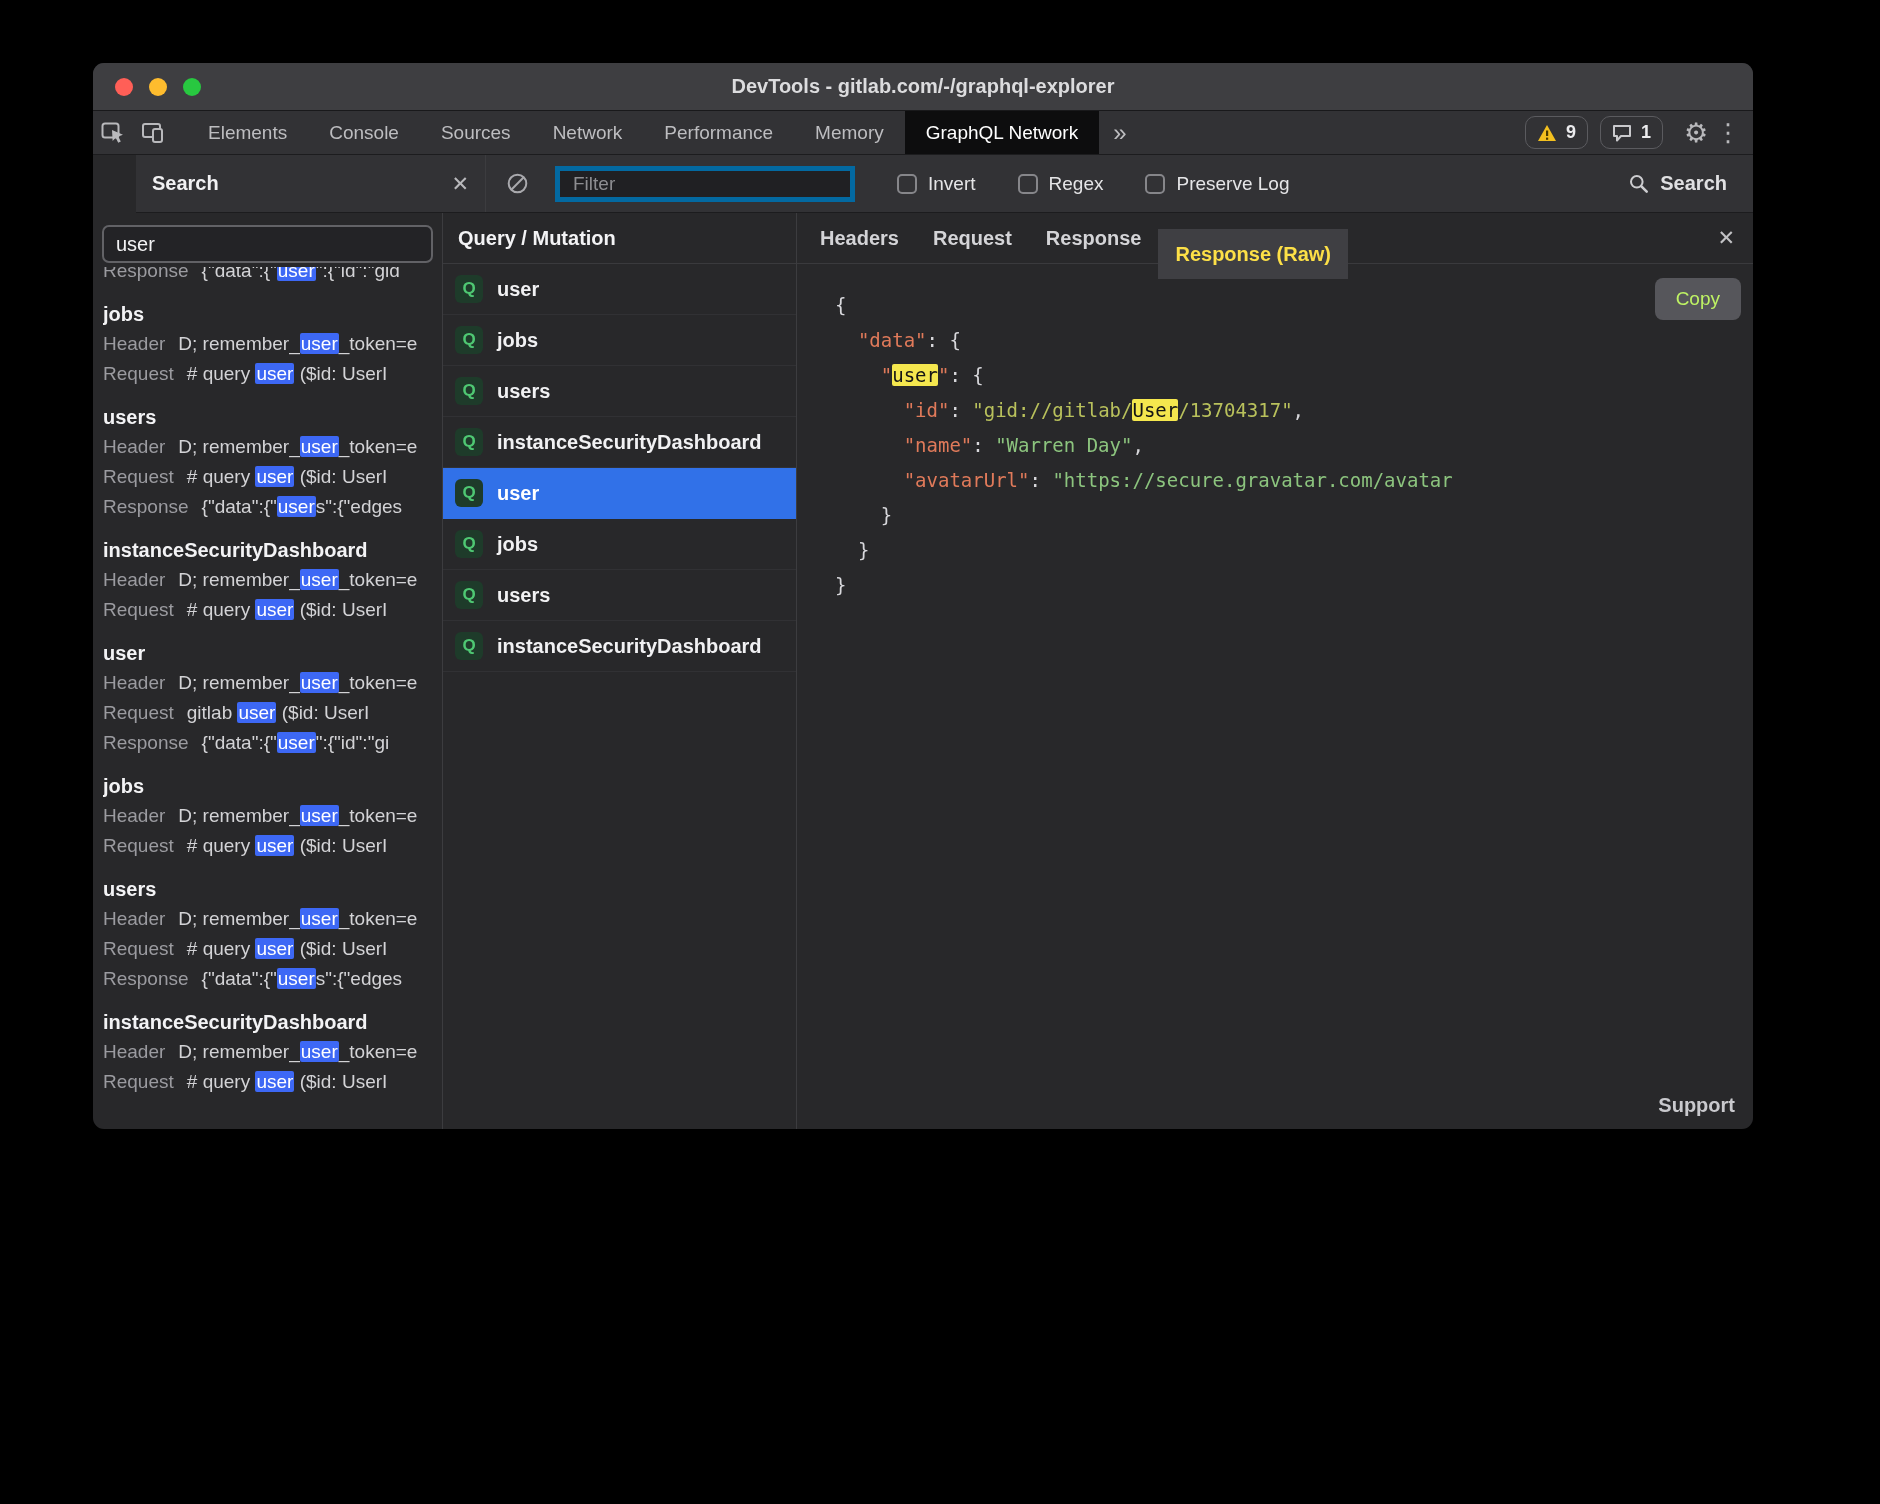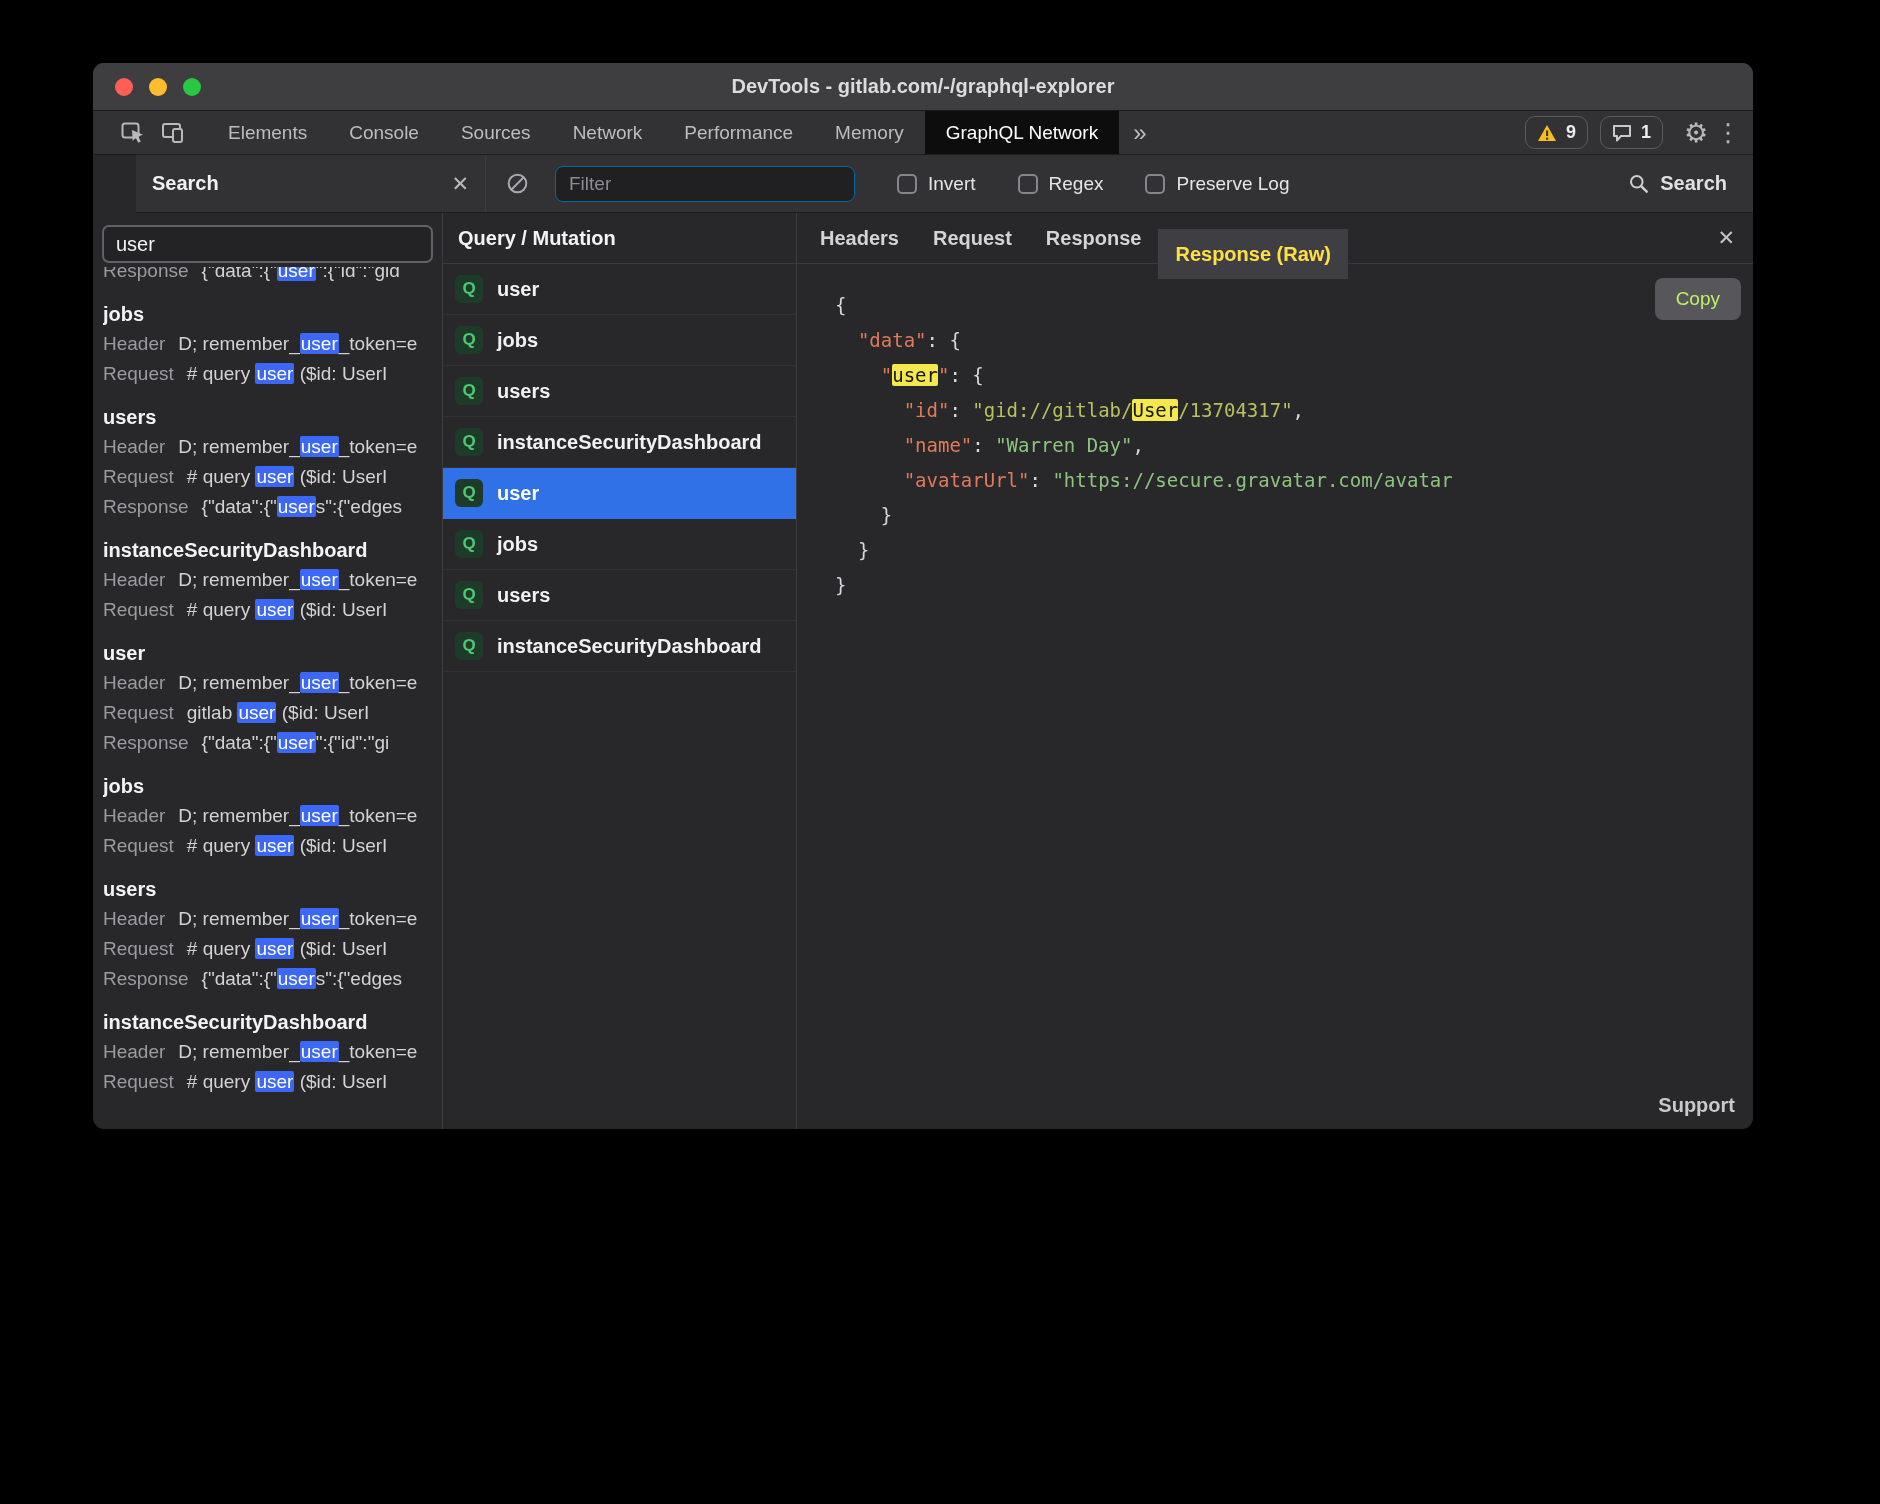--- a/index.html
+++ b/index.html
@@ -18,21 +18,21 @@
     height:48px;flex:0 0 48px;background:#3e3e41;border-bottom:1px solid #19191b;
     display:flex;align-items:center;position:relative;box-sizing:border-box;
   }
   .traffic{position:absolute;left:22px;top:0;height:100%;display:flex;align-items:center;gap:16px;}
   .tl{width:18px;height:18px;border-radius:50%;display:inline-block;}
   .tl.red{background:#ff5f57;} .tl.yellow{background:#febc2e;} .tl.green{background:#28c840;}
   .win-title{flex:1;text-align:center;color:#dcdcde;font-weight:bold;font-size:20px;}
   
   .tabbar{
     height:44px;flex:0 0 44px;background:#323235;border-bottom:1px solid #1c1c1e;
-    display:flex;align-items:center;box-sizing:border-box;padding:0 10px 0 20px;
+    display:flex;align-items:center;box-sizing:border-box;padding:0 10px 0 0;
   }
   .icon-btn{display:flex;align-items:center;justify-content:center;width:40px;height:100%;color:#b9b9bc;cursor:default;}
   .tabs{display:flex;height:100%;margin-left:14px;}
   .tab{padding:0 21px;height:100%;display:flex;align-items:center;font-size:19px;color:#bdbdc0;white-space:nowrap;}
   .tab.active{background:#0d0d0e;color:#ffffff;}
   .chevron{color:#bdbdc0;font-size:24px;padding:0 14px;}
   .spacer{flex:1;}
   .badge{
     display:flex;align-items:center;gap:9px;border:1px solid #5b5b5f;border-radius:10px;
     padding:5px 11px;margin-left:12px;color:#ececee;font-size:18px;font-weight:600;
@@ -45,21 +45,21 @@
     display:flex;box-sizing:border-box;margin-left:43px;
   }
   .toolbar-left{
     width:350px;flex:0 0 350px;box-sizing:border-box;border-right:1px solid #3c3c3f;
     display:flex;align-items:center;padding:0 16px;
   }
   .search-title{flex:1;font-weight:bold;font-size:20px;color:#f1f1f3;}
   .close-x{color:#b9b9bc;font-size:21px;cursor:default;}
   .toolbar-right{flex:1;display:flex;align-items:center;padding:0 20px;gap:26px;min-width:0;}
   .filter-input{
-    width:300px;height:36px;background:#202023;border:1px solid #0369a1;border-radius:8px;
+    width:300px;height:36px;background:#202023;border:5px solid #0369a1;border-radius:0;
     color:#ececee;font-size:19px;padding:12px 13px;font-family:inherit;outline:none;box-sizing:border-box;
   }
   .filter-input::placeholder{color:#8d8d91;}
   .check{display:flex;align-items:center;gap:11px;color:#e5e5e7;font-size:19px;white-space:nowrap;padding-left:16px;}
   .checkbox{width:20px;height:20px;border:2px solid #86868a;border-radius:5px;box-sizing:border-box;}
   .search-right{margin-left:auto;display:flex;align-items:center;gap:11px;color:#e0e0e2;font-size:20px;font-weight:600;padding-right:6px;}
   
   .content{flex:1;display:flex;min-height:0;}
   .left-panel{
     width:350px;flex:0 0 350px;box-sizing:border-box;border-right:1px solid #3c3c3f;

